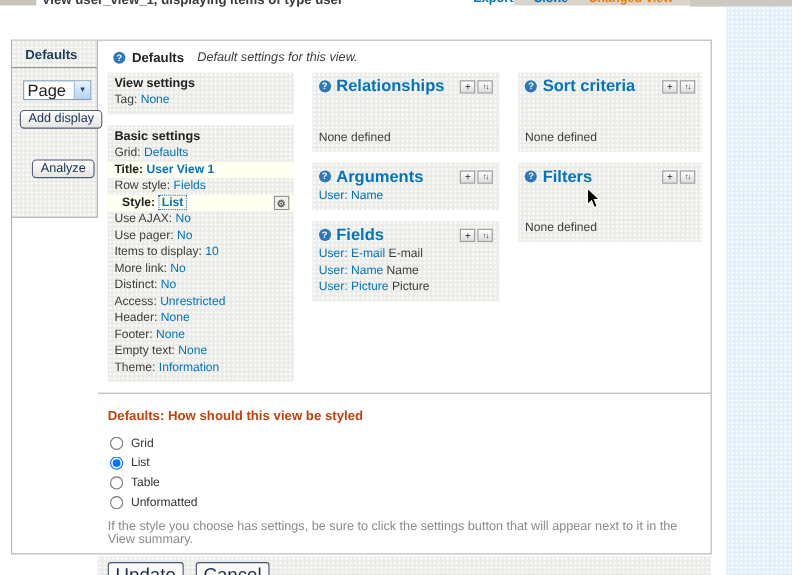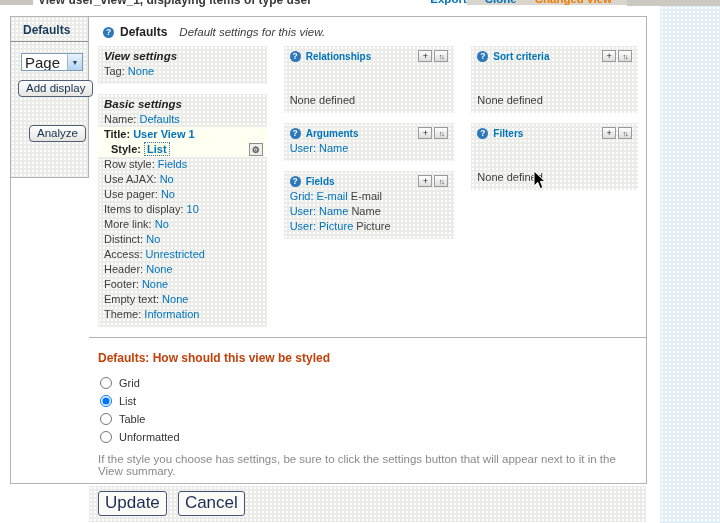--- a/index.html
+++ b/index.html
@@ -26,21 +26,21 @@
   .frag-b { left:467px; width:160px; height:5px; background:#d9d5cd; }
   .frag-c { left:627px; width:93px; height:6px; background:#cccse; background:#ccc9c2; }
   .clip-head { position:absolute; left:0; top:0; width:658px; height:9px; overflow:hidden; }
   .clip-title { position:absolute; left:38px; top:-7px; font-weight:bold; font-size:12px; color:#3a3a3a; white-space:nowrap; }
   .clip-links { position:absolute; right:46px; top:-7px; display:flex; gap:18px; font-weight:bold; font-size:11.5px; }
   .clip-links a { text-decoration:none; color:#0073ba; white-space:nowrap; }
   .clip-links a.changed { color:#ef7d00; }
   
   .right-strip { position:absolute; left:660px; top:6px; width:60px; height:517px; }
   
-  .views-wrap { position:absolute; left:10px; top:16px; width:637px; height:468px;
+  .views-wrap { position:absolute; left:10px; top:36px; width:637px; height:468px;
     border:1px solid #b3b3b3; background:#fff; }
   .tabs-col { position:absolute; left:0; top:0; width:78px; height:161px;
     border-right:1px solid #b3b3b3; border-bottom:1px solid #b3b3b3; }
   .tab-label { padding:6px 4px 4px 12px; font-weight:bold; font-size:12px; color:#1a3b5c;
     border-bottom:1px solid #8f8f8f; cursor:default; }
   .select-wrap { margin:11px 6px 0 10px; position:relative; width:62px; height:18px; }
   .select-wrap select {
     width:62px; height:18px; font-size:15px; font-family:inherit; color:#222;
     border:1px solid #7f9db9; background:#fff; border-radius:0;
     appearance:none; -webkit-appearance:none; -moz-appearance:none;
@@ -62,22 +62,22 @@
     background:#2d77bb; color:#fff; font-size:8.5px; font-weight:bold;
     text-align:center; line-height:11px; display:inline-block; cursor:default; }
   .dh-title { font-weight:bold; font-size:12px; color:#222; margin-left:6px; }
   .dh-sub { font-style:italic; font-size:11.5px; color:#3c3c3c; margin-left:12px; }
   .summary { display:flex; padding:3px 8px 0 9px; flex:1 1 auto; }
   .col1 { width:170px; margin-right:17px; }
   .col2 { width:172px; margin-right:17px; }
   .col3 { width:168px; }
   .sum-box { padding:4px 6px 5px; margin-bottom:10px; }
   .box-head { display:flex; align-items:center; margin-bottom:2px; }
-  .box-title-plain { font-weight:bold; color:#222; font-size:11.5px;font-style:italic; }
-  .box-title-link { font-weight:bold; color:#0074bd; font-size:10px; margin-left:5px; text-decoration:none; }
+  .box-title-plain { font-weight:bold; color:#222; font-size:11.5px; }
+  .box-title-link { font-weight:bold; color:#0074bd; font-size:15px; margin-left:5px; text-decoration:none; }
   .mini-btns { margin-left:auto; display:flex; gap:2px; }
   .mini-btn { width:14px; height:12px; border:1px solid #9a9a9a;
     background:linear-gradient(#fefefe,#dcdcdc); font-size:9px; line-height:10px;
     text-align:center; color:#222; cursor:default; }
   .mini-btn.sort { font-size:7px; letter-spacing:-1px; line-height:11px; }
   .srow { line-height:15px; white-space:nowrap; }
   .srow a { color:#0074bd; text-decoration:none; }
   .srow .suffix { color:#3d3d3d; }
   .srow.hl { background:#fffff2; margin:0 -6px; padding:0 6px; font-weight:bold; color:#222; }
   .srow.hl a { font-weight:bold; }
@@ -152,37 +152,37 @@
             <span>Tag:</span>
             <a href="#">None</a>
           </div>
         </div>
 
         <div class="sum-box dotted-gray">
           <div class="box-head">
             <span class="box-title-plain">Basic settings</span>
           </div>
           <div class="srow">
-            <span>Name:</span>
+            <span>Grid:</span>
             <a href="#">Defaults</a>
           </div>
           <div class="srow hl">
             <span>Title:</span>
             <a href="#">User View 1</a>
+          </div>
+          <div class="srow">
+            <span>Row style:</span>
+            <a href="#">Fields</a>
           </div>
           <div class="srow hl style-row">
             <span class="lbl">Style:</span>
             <a href="#" class="style-link">List</a>
             <span class="gear-btn">⚙</span>
           </div>
           <div class="srow">
-            <span>Row style:</span>
-            <a href="#">Fields</a>
-          </div>
-          <div class="srow">
             <span>Use AJAX:</span>
             <a href="#">No</a>
           </div>
           <div class="srow">
             <span>Use pager:</span>
             <a href="#">No</a>
           </div>
           <div class="srow">
             <span>Items to display:</span>
             <a href="#">10</a>
@@ -248,21 +248,21 @@
         <div class="sum-box dotted-gray">
           <div class="box-head">
             <span class="help-icon">?</span>
             <a href="#" class="box-title-link">Fields</a>
             <span class="mini-btns">
               <span class="mini-btn">+</span>
               <span class="mini-btn sort">↑↓</span>
             </span>
           </div>
           <div class="srow">
-            <a href="#">Grid: E-mail</a>
+            <a href="#">User: E-mail</a>
             <span class="suffix">E-mail</span>
           </div>
           <div class="srow">
             <a href="#">User: Name</a>
             <span class="suffix">Name</span>
           </div>
           <div class="srow">
             <a href="#">User: Picture</a>
             <span class="suffix">Picture</span>
           </div>

